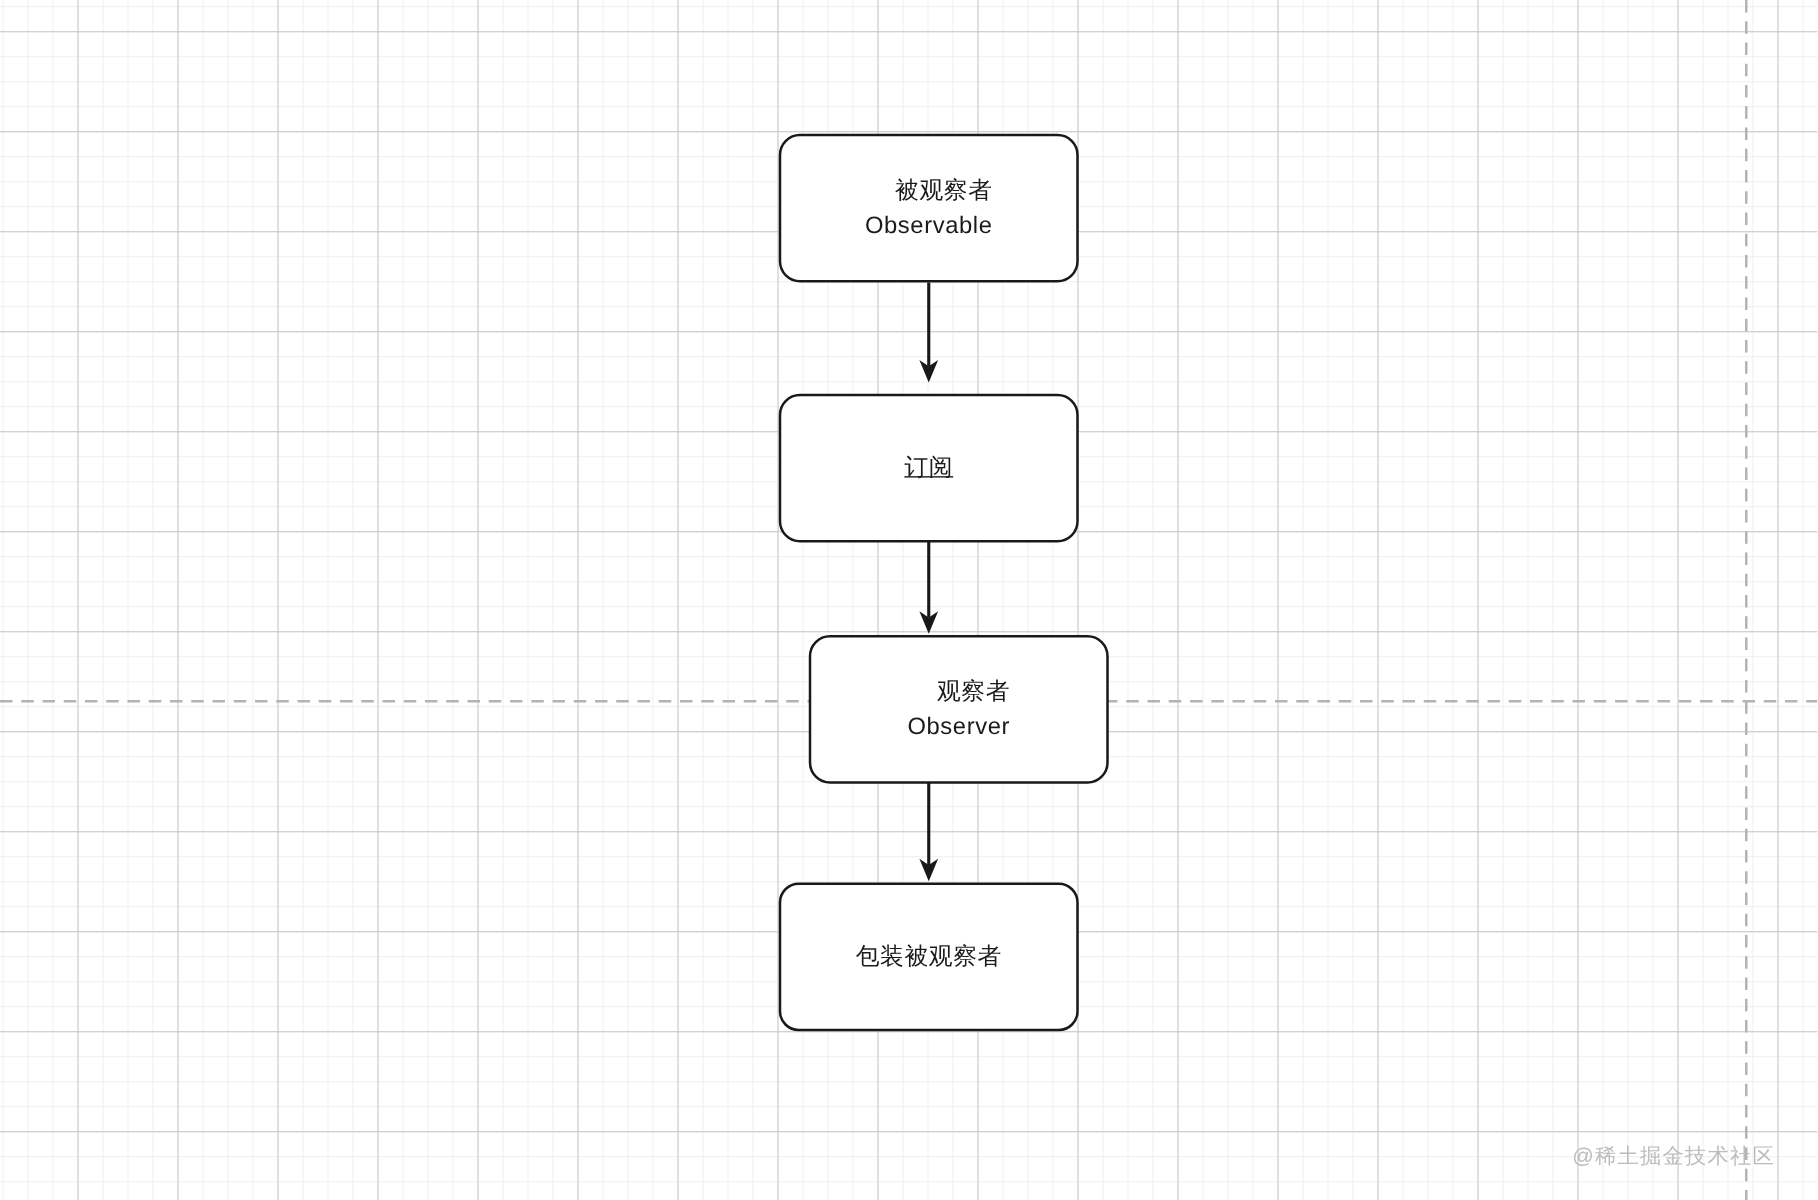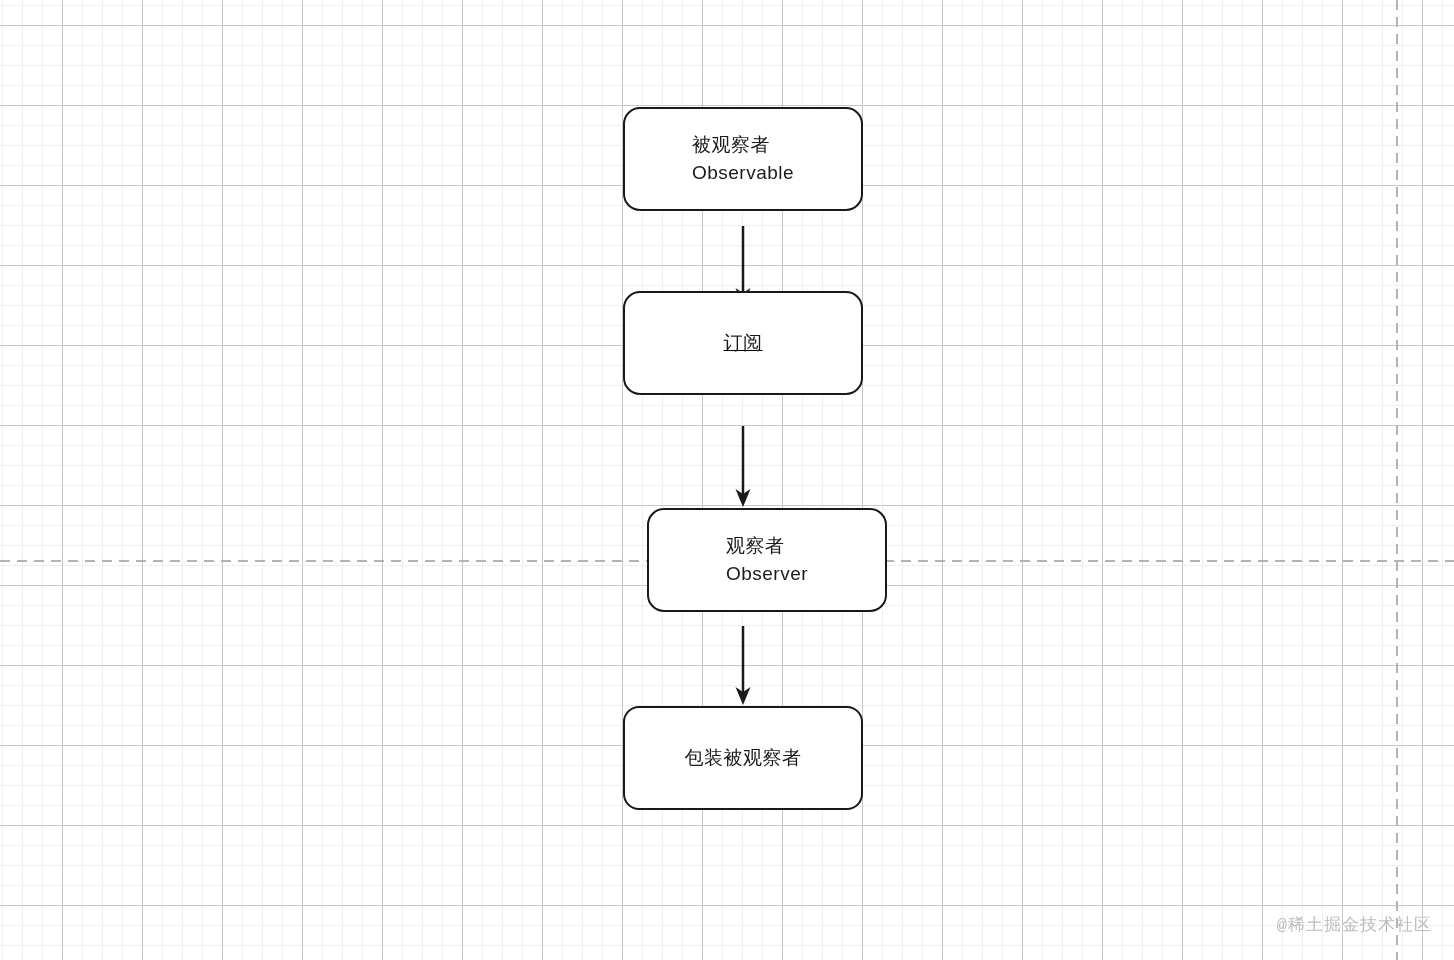--- a/index.html
+++ b/index.html
@@ -27,52 +27,51 @@
     position: absolute;
     left: 0; top: 0;
     width: 1454px;
     height: 960px;
     z-index: 1;
   }
   .node {
     position: absolute;
     left: 623px;
     width: 240px;
-    height: 104px;
+    height: 119px;
     box-sizing: border-box;
     background: #ffffff;
     border: 2.5px solid #191919;
     border-radius: 17px;
     display: flex;
     align-items: center;
     justify-content: center;
-    text-align: left;
+    text-align: right;
     z-index: 2;
   }
   .node-label {
     font-size: 19px;
     line-height: 28px;
     color: #1b1b1b;
     letter-spacing: 0.5px;
   }
   .node-label span { display: block; }
   .node-observable        { top: 107px; }
-  .node-subscribe         { top: 291px; text-decoration: underline; }
+  .node-subscribe         { top: 315px; text-decoration: underline; }
   .node-observer          { top: 508px; margin-left: 24px; }
   .node-wrapped-observable{ top: 706px; border-radius: 16px; }
   .watermark {
     position: absolute;
     top: 913px;
-    right: 22px;
+    right: 34px;
     font-size: 17px;
     letter-spacing: 1px;
     color: #bcbcbc;
     z-index: 3;
     white-space: nowrap;
-    font-family: Liberation Mono, monospace;
   }
 </style>
 </head>
 <body>
 
 <div class="canvas">
 
   <svg class="overlay-svg" viewBox="0 0 1454 960" xmlns="http://www.w3.org/2000/svg">
 
     <line x1="0" y1="561" x2="1454" y2="561" stroke="#b3b3b3" stroke-width="2" stroke-dasharray="10 7"></line>

